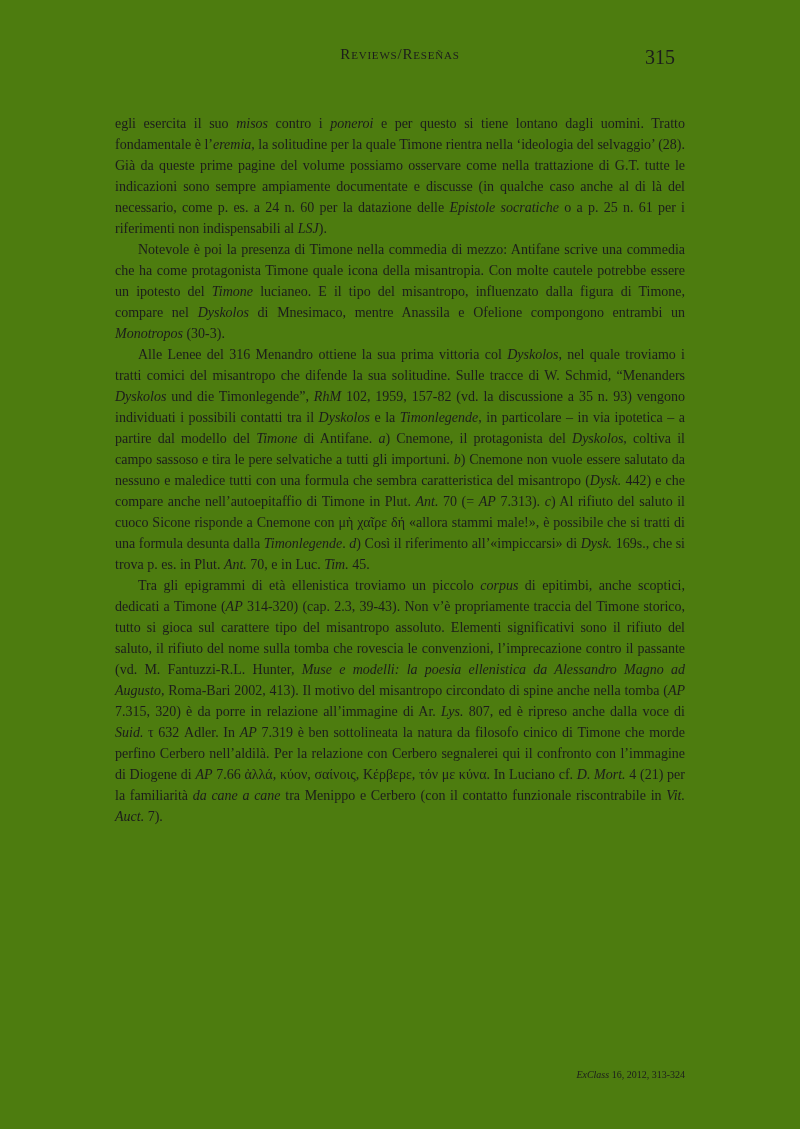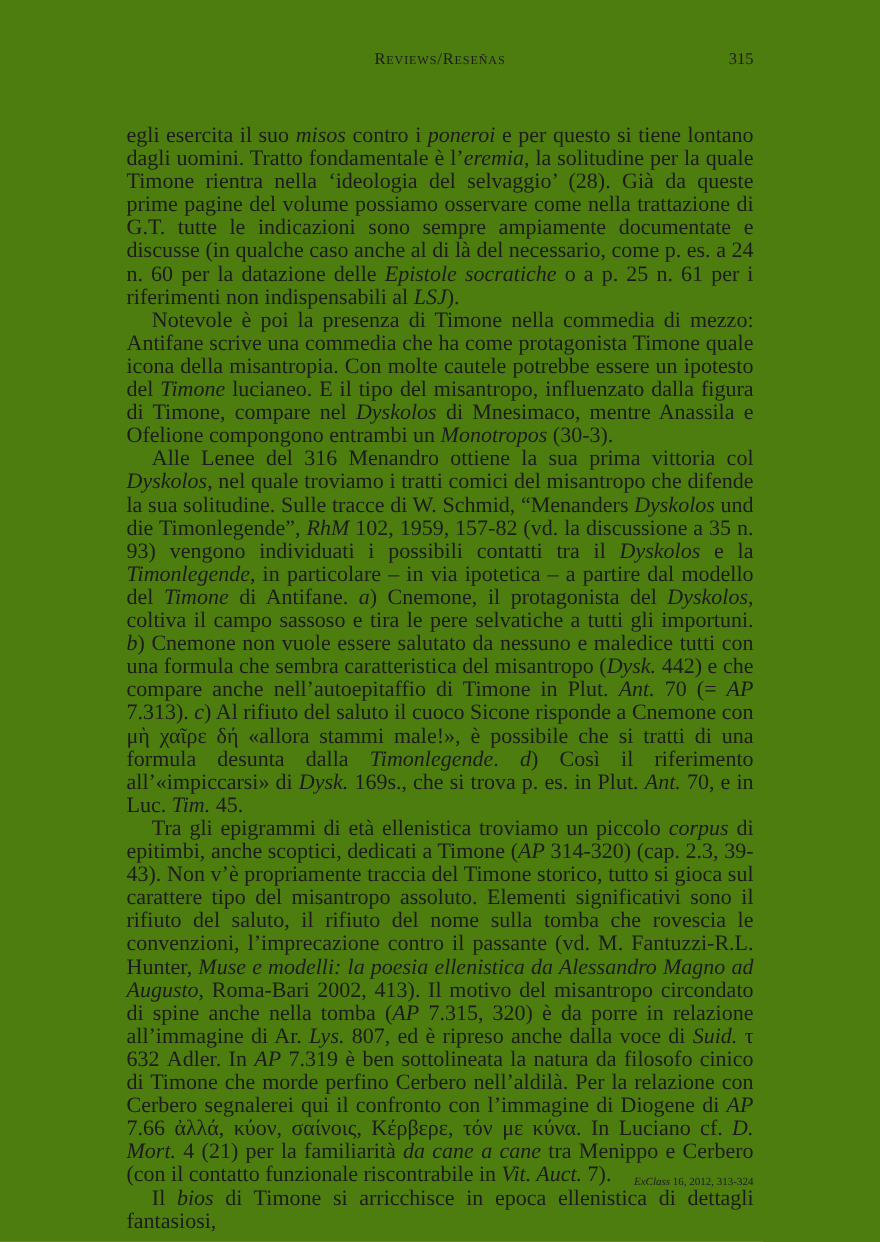--- a/index.html
+++ b/index.html
@@ -27,28 +27,28 @@
     height: 20px;
     text-align: center;
     font-size: 15px;
   }
   .running-title {
     font-variant: small-caps;
     letter-spacing: 0.8px;
   }
   .page-number {
     position: absolute;
-    right: 0;
+    right: 10px;
     top: 0;
-    font-size: 15px;
+    font-size: 20px;
   }
   .body-text {
     margin-top: 47px;
     text-align: justify;
-    font-size: 20px;
+    font-size: 14px;
     line-height: 21px;
     hyphens: auto;
     -webkit-hyphens: auto;
   }
   .body-text p.para {
     margin: 0;
   }
   .body-text p.para.indent {
     text-indent: 23px;
   }
@@ -70,19 +70,18 @@
   <div class="text-block">
     <header class="page-header">
       <span class="running-title">Reviews/Reseñas</span>
       <span class="page-number">315</span>
     </header>
     <main class="body-text">
         <p class="para"><span>egli esercita il suo </span><span class="it">misos</span><span> contro i </span><span class="it">poneroi</span><span> e per questo si tiene lontano dagli uomini. Tratto fondamentale è l’</span><span class="it">eremia</span><span>, la solitudine per la quale Timone rientra nella ‘ideologia del selvaggio’ (28). Già da queste prime pagine del volume possiamo osservare come nella trattazione di G.T. tutte le indicazioni sono sempre ampiamente documentate e discusse (in qualche caso anche al di là del necessario, come p. es. a 24 n. 60 per la datazione delle </span><span class="it">Epistole socratiche</span><span> o a p. 25 n. 61 per i riferimenti non indispensabili al </span><span class="it">LSJ</span><span>).</span></p>
         <p class="para indent"><span>Notevole è poi la presenza di Timone nella commedia di mezzo: Antifane scrive una commedia che ha come protagonista Timone quale icona della misantropia. Con molte cautele potrebbe essere un ipotesto del </span><span class="it">Timone</span><span> lucianeo. E il tipo del misantropo, influenzato dalla figura di Timone, compare nel </span><span class="it">Dyskolos</span><span> di Mnesimaco, mentre Anassila e Ofelione compongono entrambi un </span><span class="it">Monotropos</span><span> (30-3).</span></p>
         <p class="para indent"><span>Alle Lenee del 316 Menandro ottiene la sua prima vittoria col </span><span class="it">Dyskolos</span><span>, nel quale troviamo i tratti comici del misantropo che difende la sua solitudine. Sulle tracce di W. Schmid, “Menanders </span><span class="it">Dyskolos</span><span> und die Timonlegende”, </span><span class="it">RhM</span><span> 102, 1959, 157-82 (vd. la discussione a 35 n. 93) vengono individuati i possibili contatti tra il </span><span class="it">Dyskolos</span><span> e la </span><span class="it">Timonlegende</span><span>, in particolare – in via ipotetica – a partire dal modello del </span><span class="it">Timone</span><span> di Antifane. </span><span class="it">a</span><span>) Cnemone, il protagonista del </span><span class="it">Dyskolos</span><span>, coltiva il campo sassoso e tira le pere selvatiche a tutti gli importuni. </span><span class="it">b</span><span>) Cnemone non vuole essere salutato da nessuno e maledice tutti con una formula che sembra caratteristica del misantropo (</span><span class="it">Dysk.</span><span> 442) e che compare anche nell’autoepitaffio di Timone in Plut. </span><span class="it">Ant.</span><span> 70 (= </span><span class="it">AP</span><span> 7.313). </span><span class="it">c</span><span>) Al rifiuto del saluto il cuoco Sicone risponde a Cnemone con μὴ χαῖρε δή «allora stammi male!», è possibile che si tratti di una formula desunta dalla </span><span class="it">Timonlegende</span><span>. </span><span class="it">d</span><span>) Così il riferimento all’«impiccarsi» di </span><span class="it">Dysk.</span><span> 169s., che si trova p. es. in Plut. </span><span class="it">Ant.</span><span> 70, e in Luc. </span><span class="it">Tim.</span><span> 45.</span></p>
         <p class="para indent"><span>Tra gli epigrammi di età ellenistica troviamo un piccolo </span><span class="it">corpus</span><span> di epitimbi, anche scoptici, dedicati a Timone (</span><span class="it">AP</span><span> 314-320) (cap. 2.3, 39-43). Non v’è propriamente traccia del Timone storico, tutto si gioca sul carattere tipo del misantropo assoluto. Elementi significativi sono il rifiuto del saluto, il rifiuto del nome sulla tomba che rovescia le convenzioni, l’imprecazione contro il passante (vd. M. Fantuzzi-R.L. Hunter, </span><span class="it">Muse e modelli: la poesia ellenistica da Alessandro Magno ad Augusto</span><span>, Roma-Bari 2002, 413). Il motivo del misantropo circondato di spine anche nella tomba (</span><span class="it">AP</span><span> 7.315, 320) è da porre in relazione all’immagine di Ar. </span><span class="it">Lys.</span><span> 807, ed è ripreso anche dalla voce di </span><span class="it">Suid.</span><span> τ 632 Adler. In </span><span class="it">AP</span><span> 7.319 è ben sottolineata la natura da filosofo cinico di Timone che morde perfino Cerbero nell’aldilà. Per la relazione con Cerbero segnalerei qui il confronto con l’immagine di Diogene di </span><span class="it">AP</span><span> 7.66 ἀλλά, κύον, σαίνοις, Κέρβερε, τόν με κύνα. In Luciano cf. </span><span class="it">D. Mort.</span><span> 4 (21) per la familiarità </span><span class="it">da cane a cane</span><span> tra Menippo e Cerbero (con il contatto funzionale riscontrabile in </span><span class="it">Vit. Auct.</span><span> 7).</span></p>
-        <p class="para indent"><span>Il </span><span class="it">bios</span><span> di Timone si arricchisce in epoca ellenistica di dettagli fantasiosi,</span></p>
       </main>
   </div>
   <footer class="page-footer">
     <span><span class="it">ExClass</span><span> 16, 2012, 313-324</span></span>
   </footer>
 </div>
 
 </body></html>

